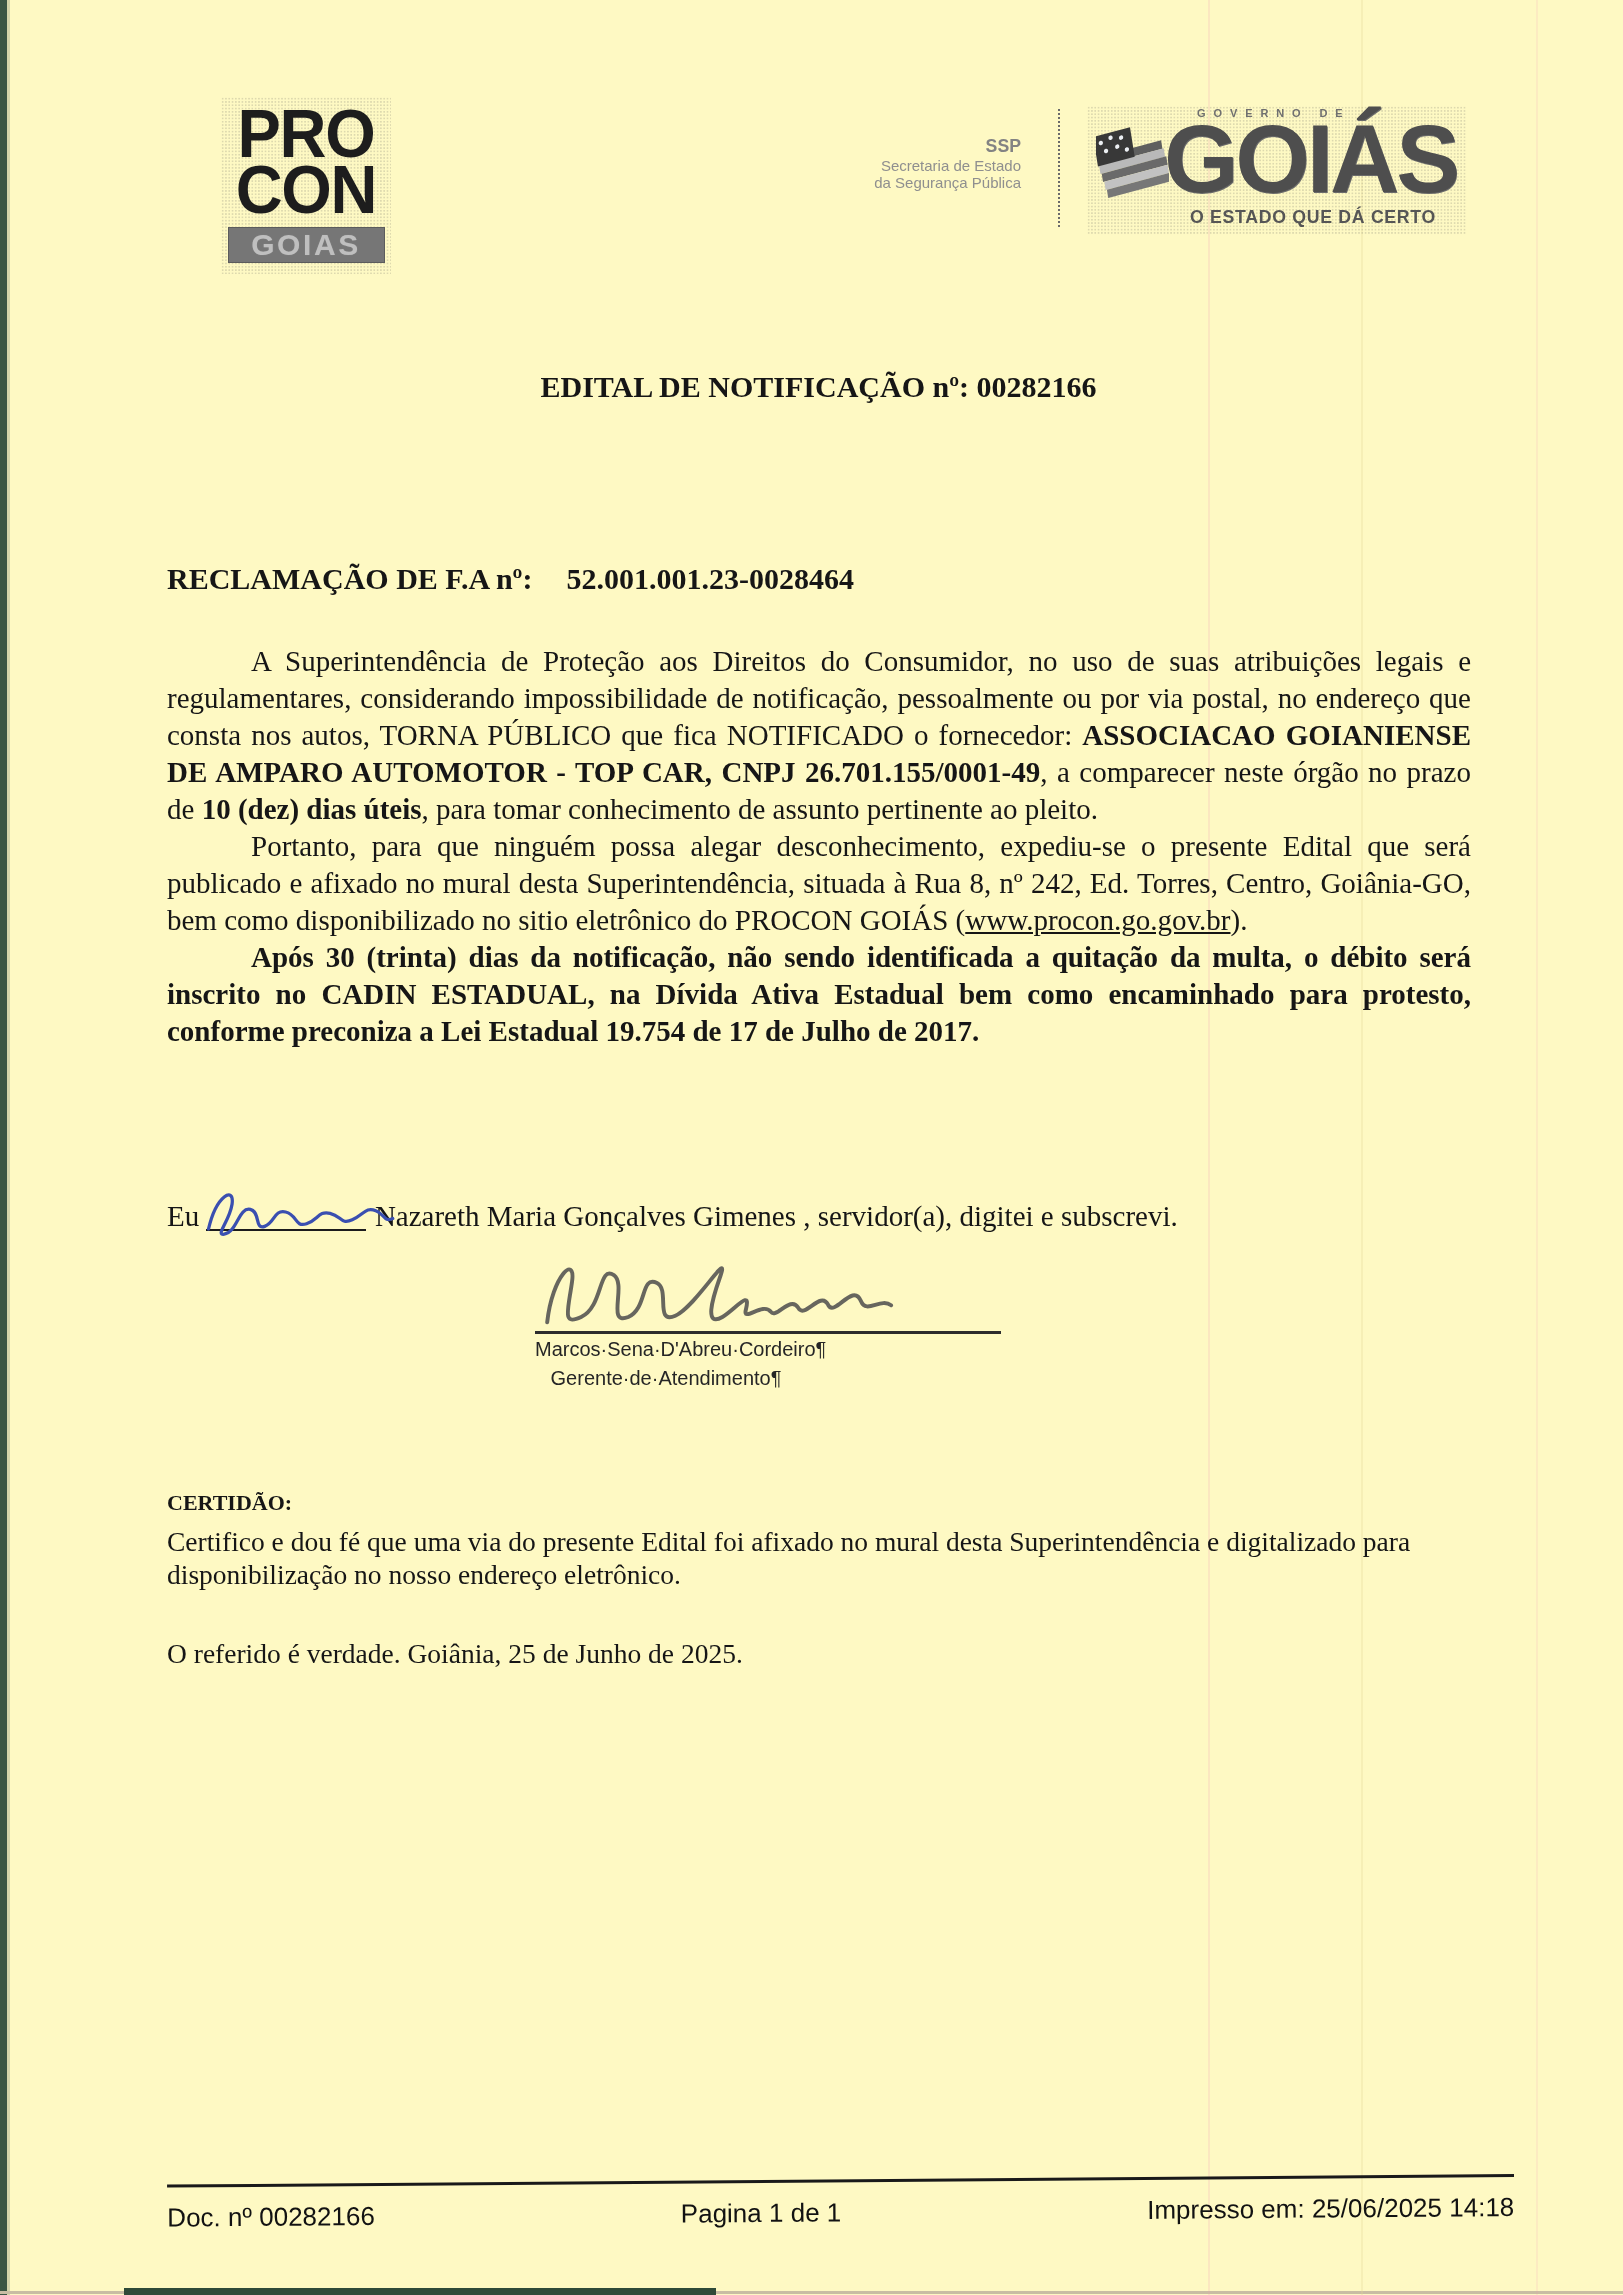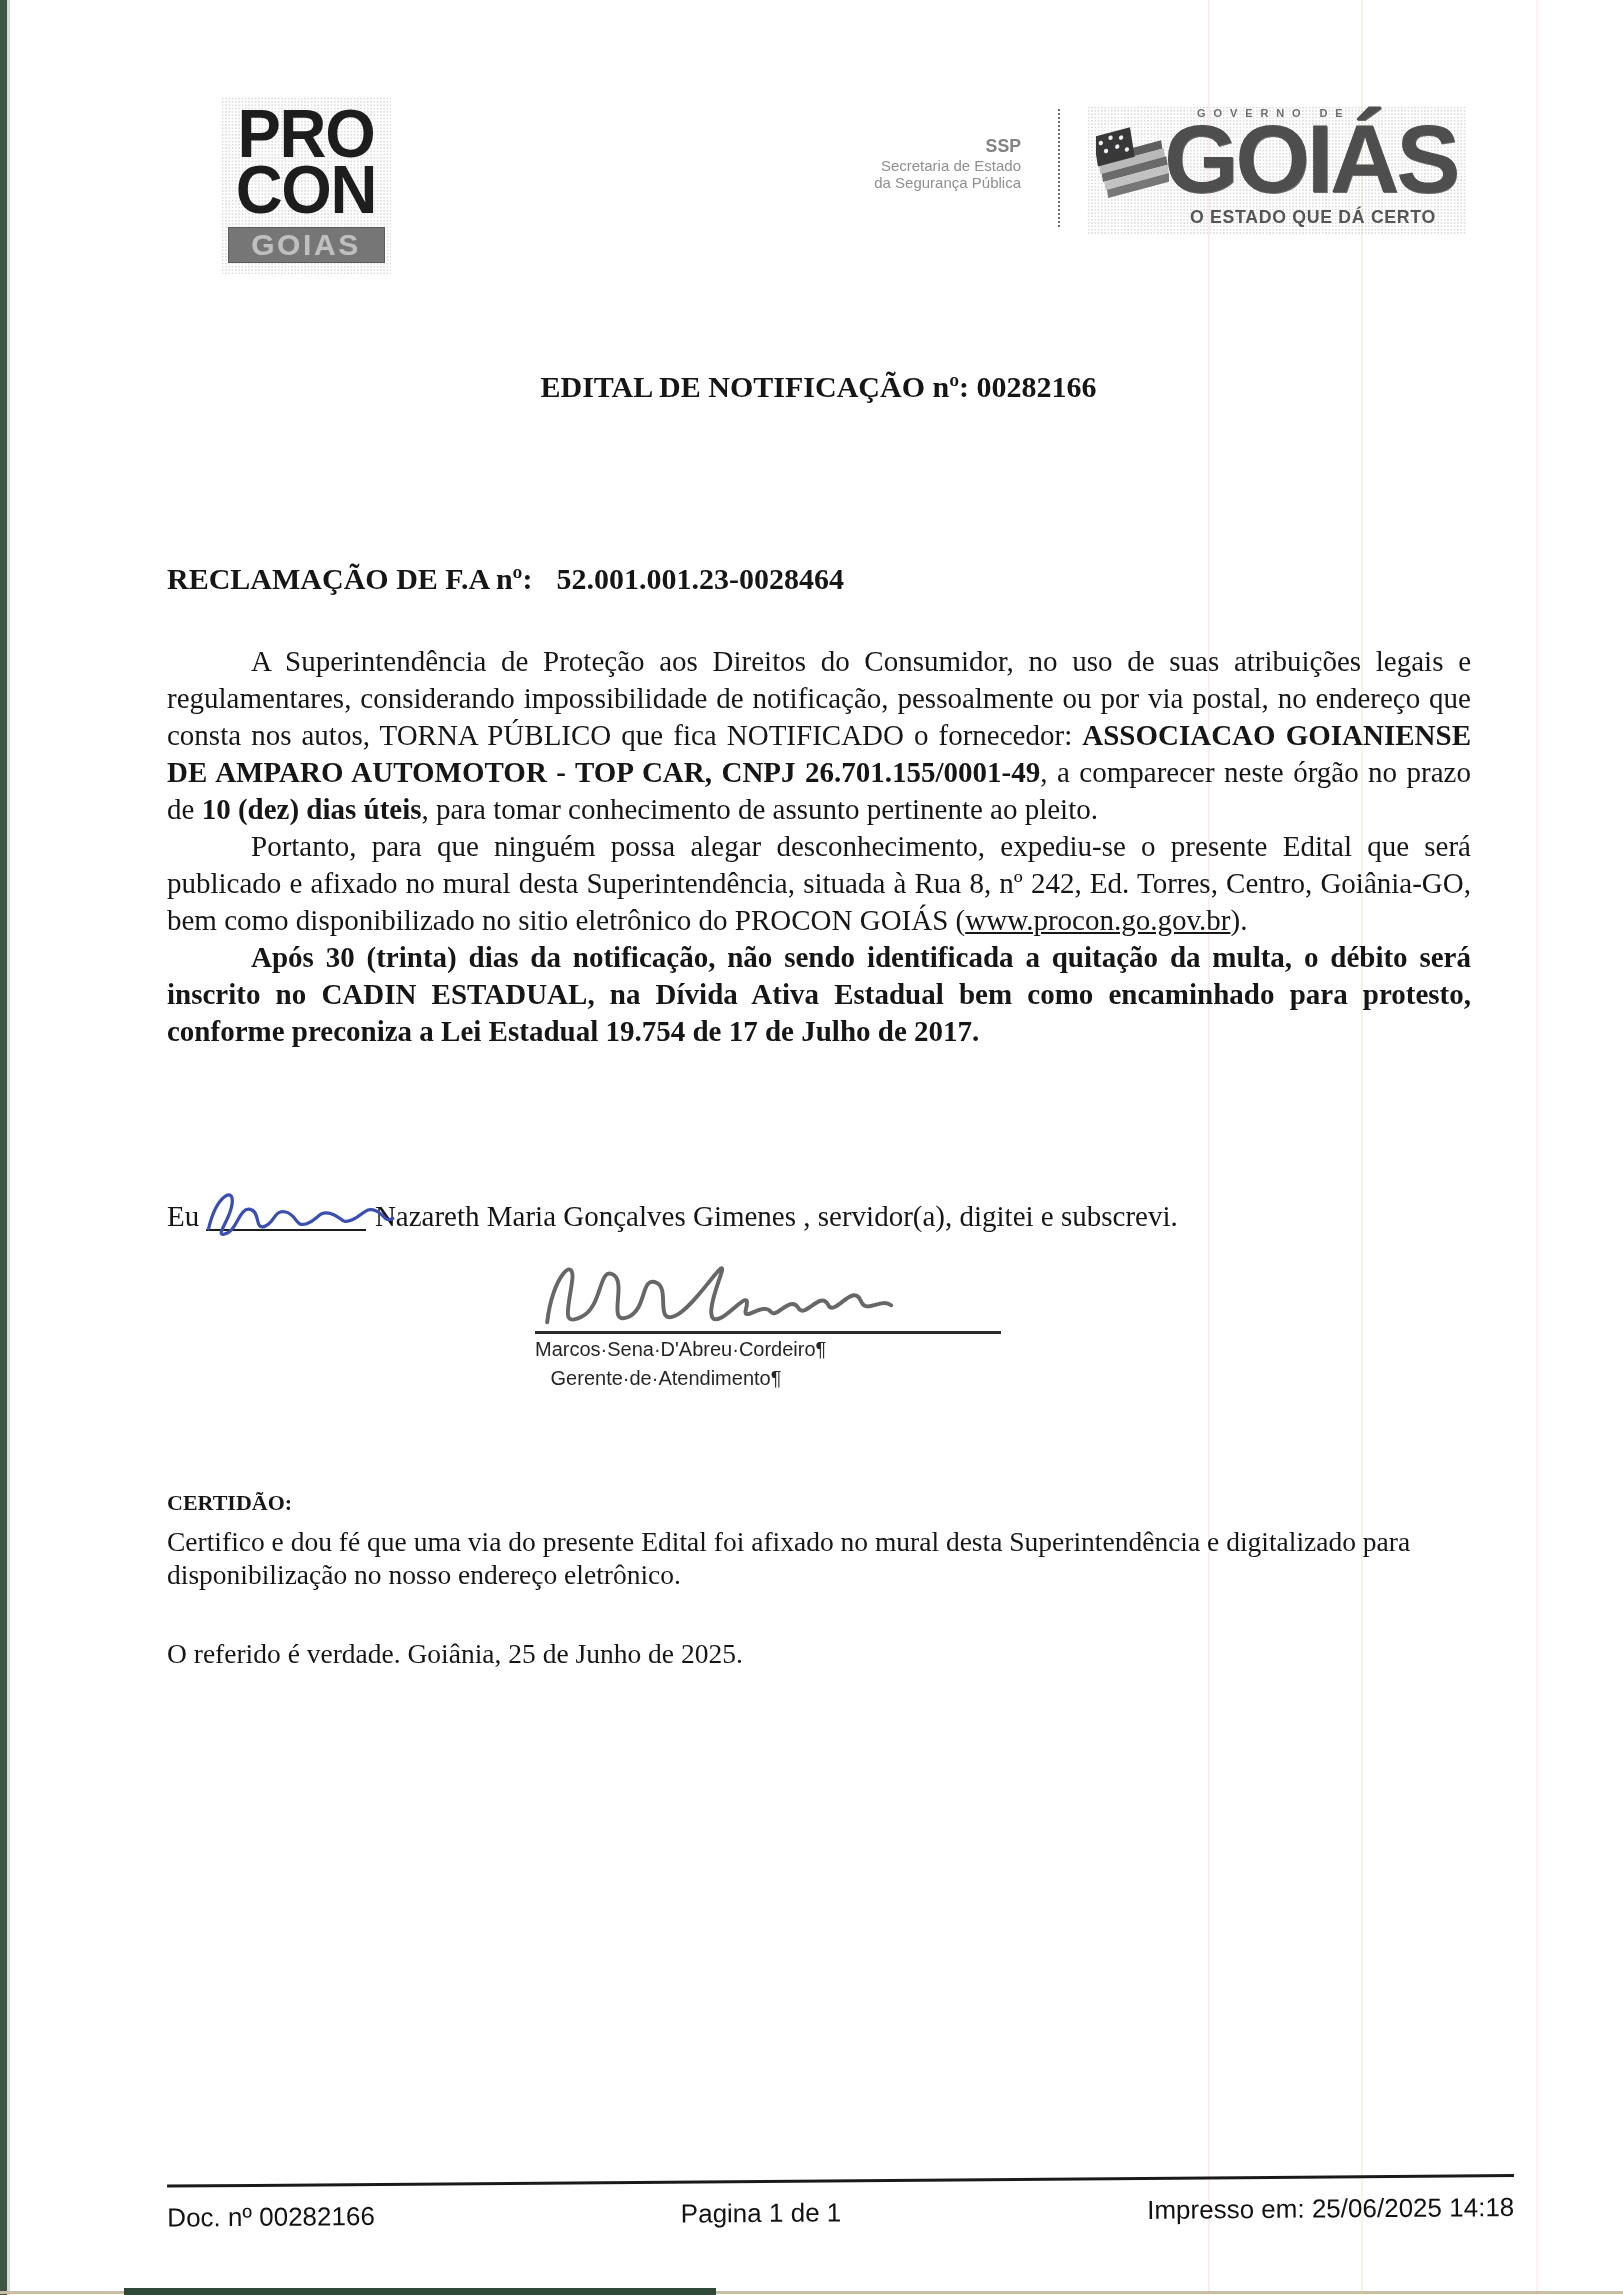--- a/index.html
+++ b/index.html
@@ -1,20 +1,20 @@
 <!DOCTYPE html>
 <html lang="pt" style="font-size:10.5px"><head>
 <meta charset="utf-8">
 <title>Edital de Notificação</title>
 <style>
   html,body{margin:0;padding:0;background:#888;}
   .page{
     position:relative;
     width:1623px;height:2295px;
-    background:#ffffff;
+    background:#fef9c3;
     overflow:hidden;
     font-family:"Liberation Serif", serif;
     color:#161616;
   }
   
   .edge-left{position:absolute;left:0;top:0;width:6.5px;height:2295px;background:#3b5743;}
   .edge-left-fade{position:absolute;left:6.5px;top:0;width:3.9px;height:2295px;background:rgba(90,110,90,.25);}
   .bottom-tan{position:absolute;left:0;top:2291px;width:1623px;height:2.6px;background:#c9bda4;}
   .bottom-green{position:absolute;left:124px;top:2288px;width:592px;height:7.2px;background:#2f4a38;}
   .scanline{position:absolute;top:0;height:2295px;width:2px;}
@@ -40,21 +40,21 @@
 
   .gov{position:absolute;left:1087px;top:106px;width:380px;height:128px;}
   .gov .kicker{position:absolute;left:110px;top:1.3px;font-family:"Liberation Sans",sans-serif;font-weight:700;font-size:11px;letter-spacing:7.9px;color:#6f6f6f;white-space:nowrap;}
   .gov .flag{position:absolute;left:9.2px;top:19.6px;}
   .gov .state{position:absolute;left:77px;top:4px;font-family:"Liberation Sans",sans-serif;font-weight:900;font-size:96px;line-height:98px;letter-spacing:-3.3px;color:#4e4e4e;text-shadow:0.7px 0.7px 0 #6b6b6b;}
   .gov .tagline{position:absolute;left:103px;top:101px;font-family:"Liberation Sans",sans-serif;font-weight:700;font-size:17.7px;letter-spacing:0.7px;color:#565656;white-space:nowrap;}
 
   
   .title{position:absolute;left:167px;top:370px;width:1303px;text-align:center;font-weight:700;font-size:30px;}
   .complaint{position:absolute;left:167px;top:562px;font-weight:700;font-size:30px;}
-  .complaint .num{margin-left:24px;}
+  .complaint .num{margin-left:34px;}
 
   .bodytext{position:absolute;left:167px;top:643px;width:1304px;font-size:29px;line-height:37px;text-align:justify;}
   .bodytext p{margin:0;text-indent:84px;}
   .seg-b{font-weight:700;}
   .seg-u{text-decoration:underline;}
   .p3{font-weight:700;}
 
   .dado{position:absolute;left:167px;top:1111px;font-size:29px;}
 
   .euline{position:absolute;left:167px;top:1195px;font-size:29px;white-space:nowrap;}

